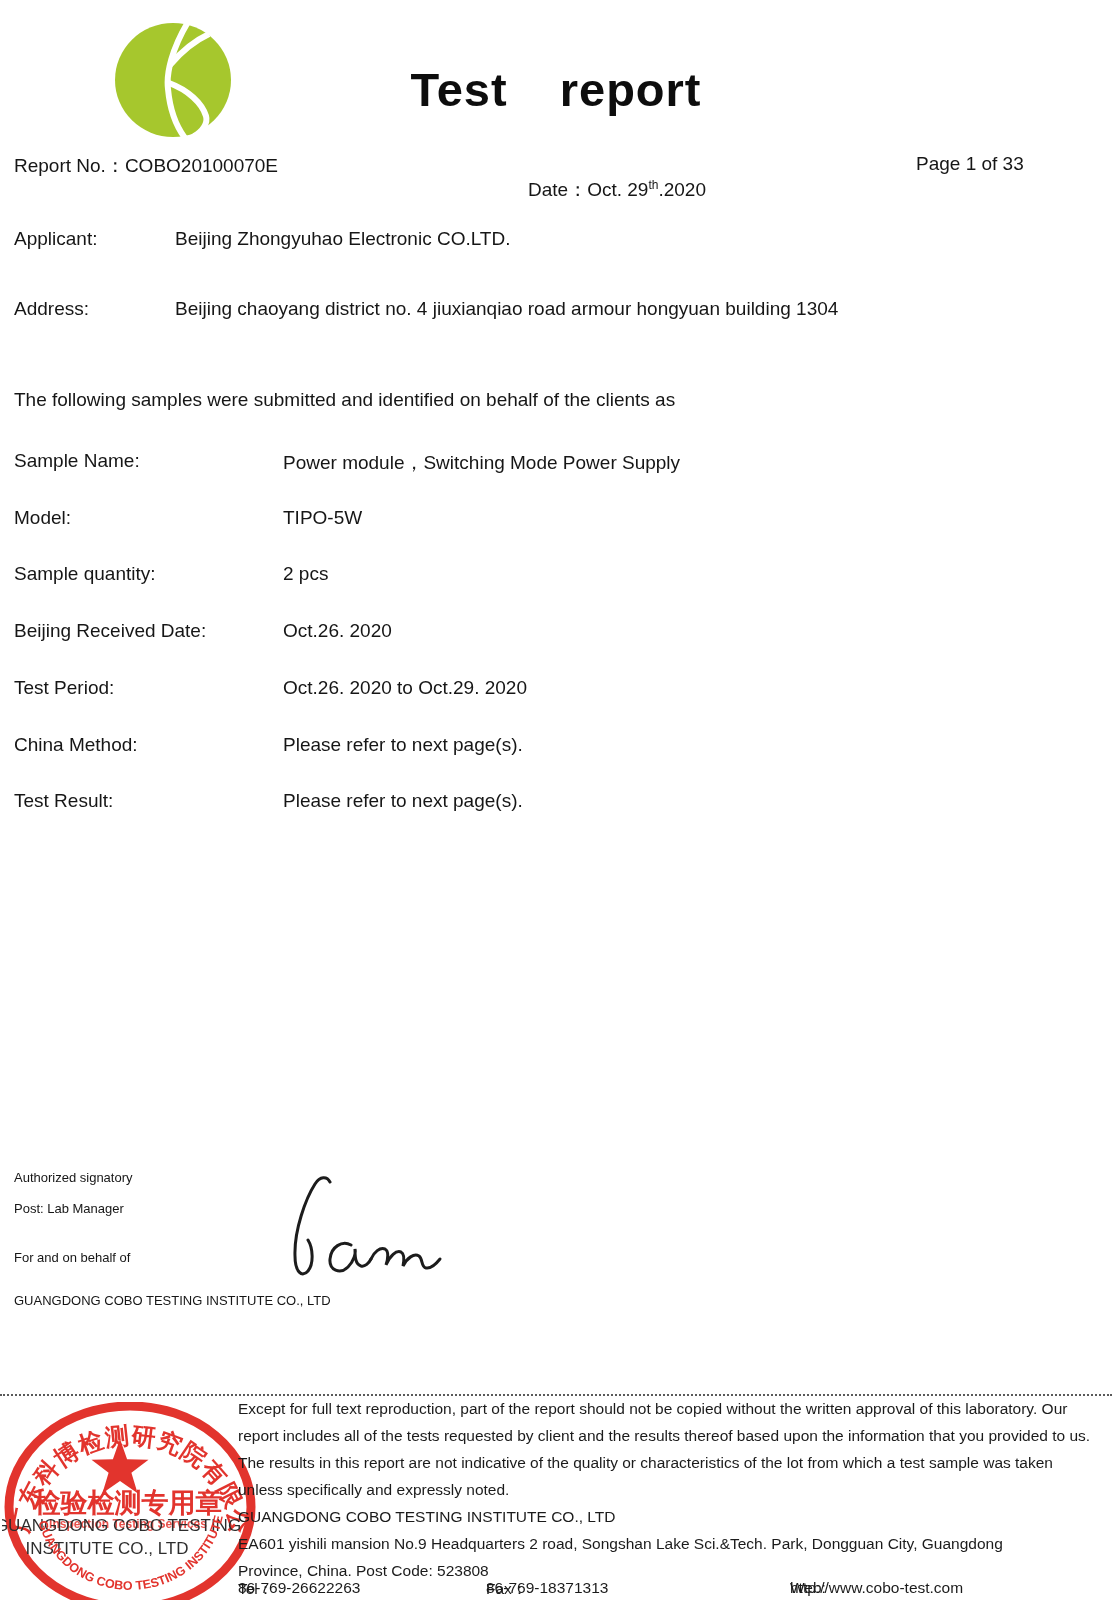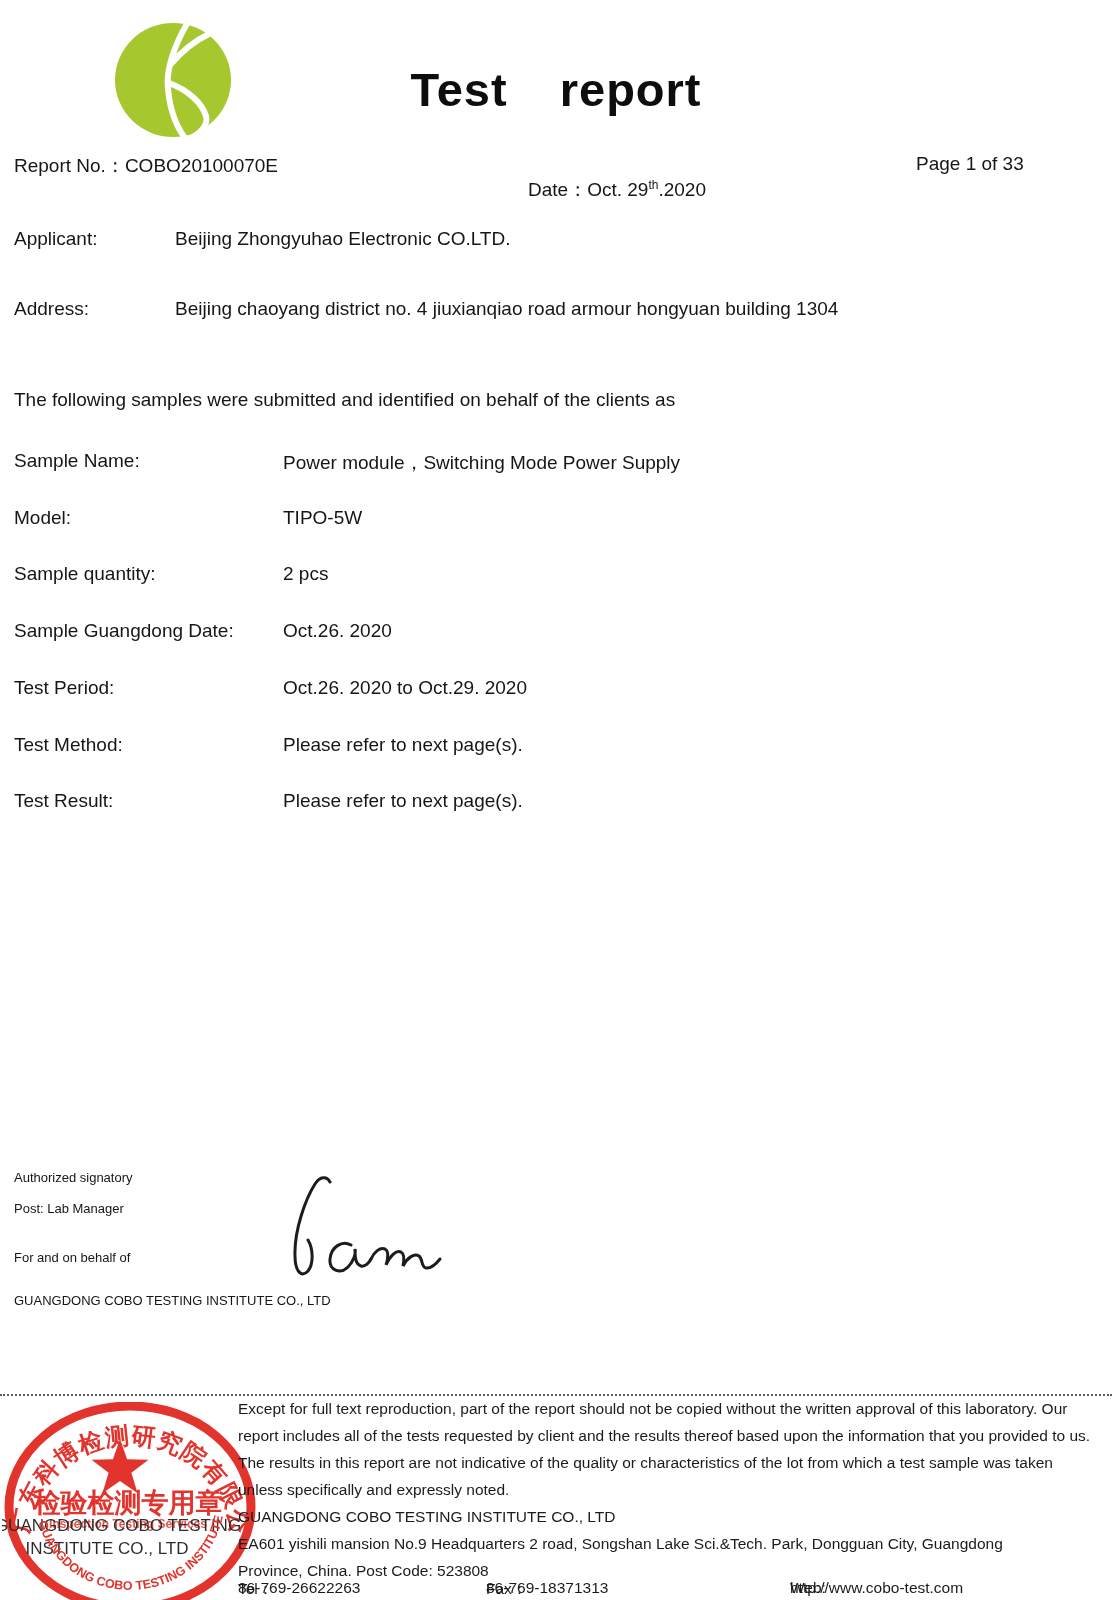--- a/index.html
+++ b/index.html
@@ -80,29 +80,29 @@
 </div>
 <div class="abs row" style="top:491px;">
   <span class="lbl">Model:</span>
   <span class="val val-b">TIPO-5W</span>
 </div>
 <div class="abs row" style="top:547px;">
   <span class="lbl">Sample quantity:</span>
   <span class="val val-b">2 pcs</span>
 </div>
 <div class="abs row" style="top:604px;">
-  <span class="lbl">Sample Guangdong Date:</span>
+  <span class="lbl">Beijing Received Date:</span>
   <span class="val val-b">Oct.26. 2020</span>
 </div>
 <div class="abs row" style="top:661px;">
   <span class="lbl">Test Period:</span>
   <span class="val val-b">Oct.26. 2020 to Oct.29. 2020</span>
 </div>
 <div class="abs row" style="top:718px;">
-  <span class="lbl">Test Method:</span>
+  <span class="lbl">China Method:</span>
   <span class="val val-b">Please refer to next page(s).</span>
 </div>
 <div class="abs row" style="top:774px;">
   <span class="lbl">Test Result:</span>
   <span class="val val-b">Please refer to next page(s).</span>
 </div>
 
 <div class="abs sig-text" style="top:1154px;">Authorized signatory</div>
 <div class="abs sig-text" style="top:1185px;">Post: Lab Manager</div>
 

